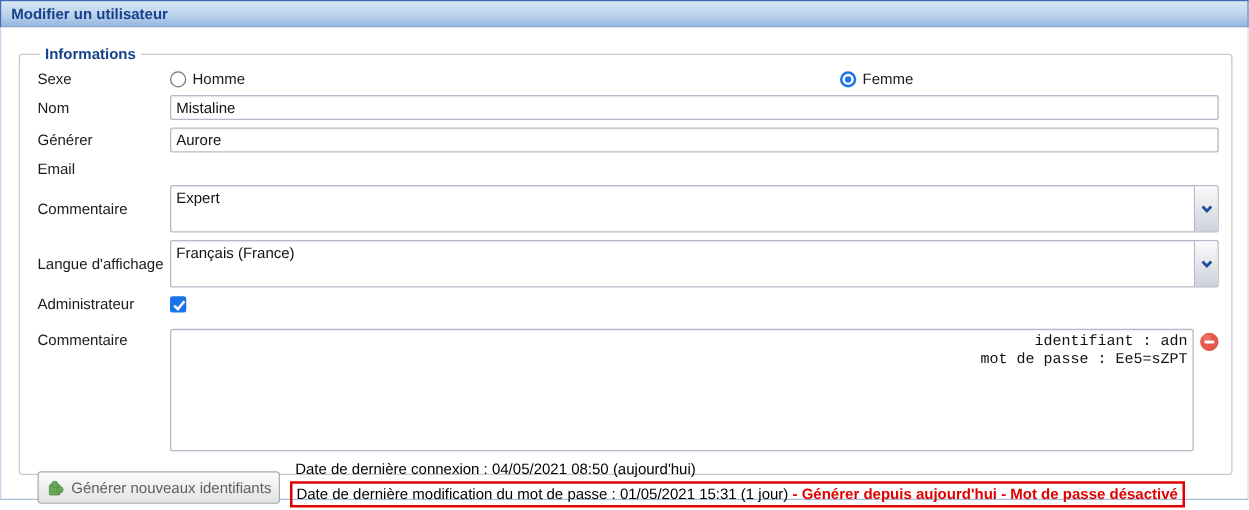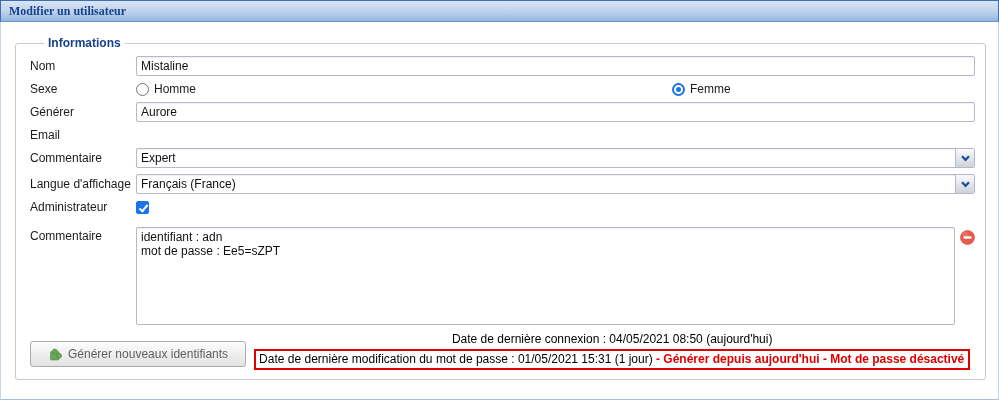--- a/index.html
+++ b/index.html
@@ -4,109 +4,110 @@
 <style>
   html,body{margin:0;padding:0;background:#fff;}
   body{font-family:"Liberation Sans",sans-serif;font-size:12px;color:#1a1a1a;width:999px;height:408px;overflow:hidden;}
   .panel{width:999px;height:408px;box-sizing:border-box;background:#fff;}
   .panel-header{
     height:22px;box-sizing:border-box;
     background:linear-gradient(to bottom,#d9e6f5 0%,#bcd2ec 55%,#94b6e0 100%);
     border:1px solid #3e6db5;border-bottom:1px solid #7094c4;
     display:flex;align-items:center;padding:0 8px;
   }
-  .panel-header .title{font-weight:bold;color:#15428b;font-size:12px;font-family:Liberation Serif, serif;}
+  .panel-header .title{font-weight:bold;color:#15428b;font-size:12px;}
   .panel-body{
     box-sizing:border-box;height:378px;
     border-left:1px solid #c6d5ea;border-right:1px solid #c6d5ea;border-bottom:1px solid #a3bfe0;
     padding:14px 12px 8px 14px;background:#fff;
   }
   fieldset.info{
     border:1px solid #c9c9c9;border-radius:3px;margin:0;height:344px;box-sizing:border-box;
     padding:6px 10px 4px 14px;
   }
-  fieldset.info legend{color:#15428b;font-weight:bold;font-size:12px;padding:0 4px;margin-left:14px;}
+  fieldset.info legend{color:#15428b;font-weight:bold;font-size:12px;padding:0 4px;margin-left:2px;}
   .row{display:flex;align-items:center;margin-bottom:6px;}
   .row .lbl{width:106px;flex:none;color:#1a1a1a;}
   .field{flex:1;display:flex;align-items:center;}
   
   .tinput{
     flex:1;height:20px;box-sizing:border-box;border:1px solid #b5b8c8;border-radius:2px;
     padding:1px 4px;font-family:"Liberation Sans",sans-serif;font-size:12px;color:#111;
     box-shadow:inset 0 1px 1px rgba(0,0,0,0.06);outline:none;background:#fff;
   }
   
-  .combo{flex:1;display:flex;height:20px;box-sizing:border-box;border:1px solid #b5b8c8;border-radius:2px;background:#fff;box-shadow:inset 0 1px 1px rgba(0,0,0,0.06);}
+  .combo{flex:1;display:flex;height:38px;box-sizing:border-box;border:1px solid #b5b8c8;border-radius:2px;background:#fff;box-shadow:inset 0 1px 1px rgba(0,0,0,0.06);}
   .combo .combo-text{flex:1;padding:2px 4px;color:#111;white-space:nowrap;overflow:hidden;}
   .combo .trigger{
     width:18px;flex:none;display:flex;align-items:center;justify-content:center;cursor:pointer;
     background:linear-gradient(to bottom,#fbfbfb,#dfe2e8 60%,#cdd2db);
     border-left:1px solid #b5b8c8;border-radius:0 2px 2px 0;
   }
   
   .radio-opt{display:flex;align-items:center;cursor:pointer;}
   .radio-opt.first{width:536px;flex:none;}
   .radio{width:13px;height:13px;box-sizing:border-box;border:1px solid #767676;border-radius:50%;background:#fff;margin-right:5px;position:relative;flex:none;}
   .radio.checked{border:2px solid #1a73e8;}
   .radio.checked::after{content:"";position:absolute;left:50%;top:50%;width:5px;height:5px;margin:-2.5px 0 0 -2.5px;border-radius:50%;background:#1a73e8;}
   
   .checkbox{width:13px;height:13px;box-sizing:border-box;border:1px solid #767676;border-radius:2px;background:#fff;margin-right:6px;flex:none;position:relative;cursor:pointer;}
   .checkbox.checked{background:#1a73e8;border-color:#1a73e8;}
   .checkbox.checked::after{content:"";position:absolute;left:4px;top:1px;width:3px;height:7px;border:solid #fff;border-width:0 2px 2px 0;transform:rotate(40deg);}
   
   .tarea{
     flex:1;height:98px;box-sizing:border-box;border:1px solid #b5b8c8;border-radius:2px;
-    padding:2px 4px;font-family:Liberation Sans, sans-serif;font-size:12px;color:#111;resize:none;outline:none;
+    padding:2px 4px;font-family:Liberation Mono, monospace;font-size:12px;color:#111;resize:none;outline:none;
     box-shadow:inset 0 1px 1px rgba(0,0,0,0.06);
+    text-align:right;
   }
   .comment-row{align-items:flex-start;margin-top:13px;}
   .comment-row .lbl{padding-top:2px;}
   .remove-btn{width:15px;height:15px;margin:3px 0 0 5px;flex:none;cursor:pointer;}
   
   .footer{display:flex;align-items:flex-start;margin-top:6px;}
   .gen-btn{
     margin-top:10px;display:flex;align-items:center;gap:4px;cursor:pointer;
     background:linear-gradient(to bottom,#fdfdfd,#ececec 60%,#e2e2e2);
-    border:1px solid #ababab;border-radius:3px;padding:4px 17px;color:#5f5f5f;font-size:12px;
+    border:1px solid #ababab;border-radius:3px;padding:4px 6px;color:#5f5f5f;font-size:12px;
   }
-  .dates{margin-left:8px;text-align:center;}
+  .dates{margin-left:8px;}
   .date-line{color:#000;padding:1px 4px 2px 4px;line-height:15px;}
   .pwd-box{display:inline-block;border:2px solid #e00000;padding:0 4px 1px 3px;line-height:16px;}
   .pwd-box .warn{color:#e00000;font-weight:bold;}
   .pwd-box .plain{color:#000;}
 </style>
 </head>
 <body>
 
 <div class="panel">
   <div class="panel-header">
     <span class="title">Modifier un utilisateur</span>
   </div>
   <div class="panel-body">
     <fieldset class="info">
       <legend>Informations</legend>
 
       <div class="row">
-        <span class="lbl">Nom</span>
-        <div class="field">
-          <input class="tinput" type="text" value="Mistaline" style="">
-        </div>
-      </div>
-
-      <div class="row">
         <span class="lbl">Sexe</span>
         <div class="field">
           <span class="radio-opt first">
             <span class="radio"></span>
             <span>Homme</span>
           </span>
           <span class="radio-opt">
             <span class="radio checked"></span>
             <span>Femme</span>
           </span>
+        </div>
+      </div>
+
+      <div class="row">
+        <span class="lbl">Nom</span>
+        <div class="field">
+          <input class="tinput" type="text" value="Mistaline" style="">
         </div>
       </div>
 
       <div class="row">
         <span class="lbl">Générer</span>
         <div class="field">
           <input class="tinput" type="text" value="Aurore" style="">
         </div>
       </div>
 

